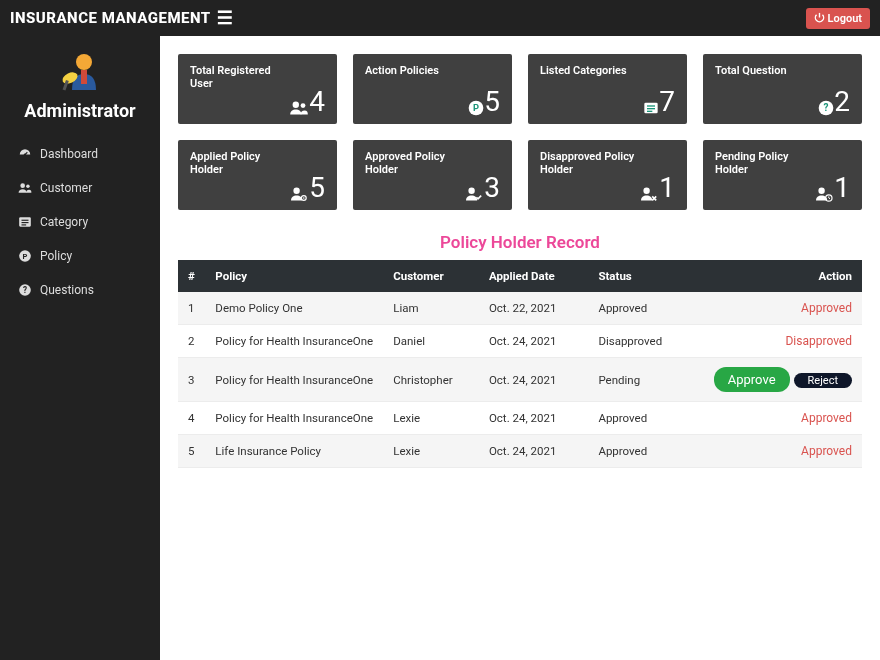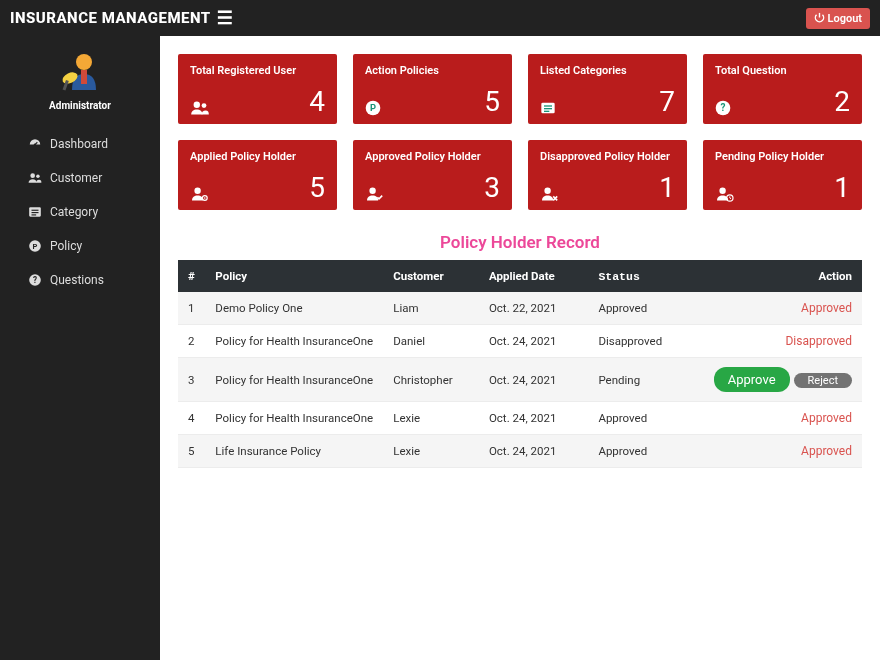--- a/index.html
+++ b/index.html
@@ -5,47 +5,47 @@
   * { margin: 0; padding: 0; box-sizing: border-box; font-family: -apple-system, BlinkMacSystemFont, "Segoe UI", Roboto, Arial, sans-serif; }
   body { width: 880px; height: 660px; overflow: hidden; background: #fff; }
   .topbar { height: 36px; background: #222; display: flex; align-items: center; justify-content: space-between; padding: 0 10px; }
   .brand { color: #fff; font-weight: 800; font-size: 15px; letter-spacing: 0.5px; display: flex; align-items: center; gap: 6px; }
   .hamburger { color: #fff; font-size: 18px; line-height: 1; }
   .logout-btn { background: #d9534f; color: #fff; border: none; padding: 4px 8px; font-size: 11px; font-weight: 600; border-radius: 3px; cursor: pointer; display: flex; align-items: flex-start; gap: 3px; }
   .main { display: flex; height: calc(100% - 36px); }
   .sidebar { width: 160px; background: #222; color: #fff; display: flex; flex-direction: column; align-items: stretch; }
   .avatar-block { display: flex; flex-direction: column; align-items: center; padding: 14px 0 10px; }
   .avatar-img { width: 44px; height: 44px; position: relative; }
-  .admin-name { font-weight: 700; font-size: 10px; margin-top: 6px; color: #fff; }
+  .admin-name { font-weight: 700; font-size: 18px; margin-top: 6px; color: #fff; }
   .nav { list-style: none; margin-top: 6px; }
-  .nav li { display: flex; align-items: center; gap: 8px; padding: 10px 28px; font-size: 12px; color: #ddd; cursor: pointer; }
+  .nav li { display: flex; align-items: center; gap: 8px; padding: 10px 18px; font-size: 12px; color: #ddd; cursor: pointer; }
   .content { flex: 1; padding: 18px 18px 0 18px; overflow-y: auto; background: #fff; }
   .cards { display: grid; grid-template-columns: repeat(4, 1fr); gap: 16px; margin-bottom: 22px; }
-  .card { background: #b91c1c; color: #fff; border-radius: 2px; padding: 10px 12px 8px 12px; height: 70px; display: flex; flex-direction: column; justify-content: space-between; }
+  .card { background: #404040; color: #fff; border-radius: 2px; padding: 10px 12px 8px 12px; height: 70px; display: flex; flex-direction: row; justify-content: space-between; }
   .card-title { font-size: 11px; font-weight: 600; }
   .card-bottom { display: flex; justify-content: space-between; align-items: flex-end; }
   .card-icon { font-size: 16px; }
   .card-value { font-size: 28px; font-weight: 400; line-height: 1; }
   .table-title { text-align: center; font-size: 17px; font-weight: 600; color: #ec4899; margin: 4px 0 8px; }
   table { width: 100%; border-collapse: collapse; font-size: 11.5px; }
   thead th { background: #2c3135; color: #fff; font-weight: 700; text-align: left; padding: 9px 10px; }
   thead th:last-child { text-align: right; }
   tbody tr { border-bottom: 1px solid #ececec; }
   tbody tr:nth-child(odd) { background: #f5f5f5; }
   tbody td { padding: 9px 10px; color: #333; vertical-align: middle; }
   tbody td:last-child { text-align: right; }
   .action-text { color: #d9534f; font-size: 12px; }
   .btn-approve { background: #28a745; color: #fff; border: none; padding: 5px 14px; border-radius: 12px; font-size: 13px; cursor: pointer; margin-right: 4px; }
-  .btn-reject { background: #737373; color: #fff; border: none; padding: 1px 14px; border-radius: 12px; font-size: 11px; cursor: pointer; }
+  .btn-reject { background: #0f172a; color: #fff; border: none; padding: 1px 14px; border-radius: 12px; font-size: 11px; cursor: pointer; }
   svg { display: block; }
   .w-col-idx { width: 4%; }
   .w-col-policy { width: 26%; }
   .w-col-customer { width: 14%; }
   .w-col-date { width: 16%; }
-  .w-col-status { width: 14%; font-family: Liberation Mono, monospace; }
+  .w-col-status { width: 14%; }
   .w-col-action { width: 26%; }
 </style>
 </head>
 <body>
 
 <div class="topbar">
   <div class="brand">
     <span>INSURANCE MANAGEMENT</span>
     <span class="hamburger">☰</span>
   </div>

